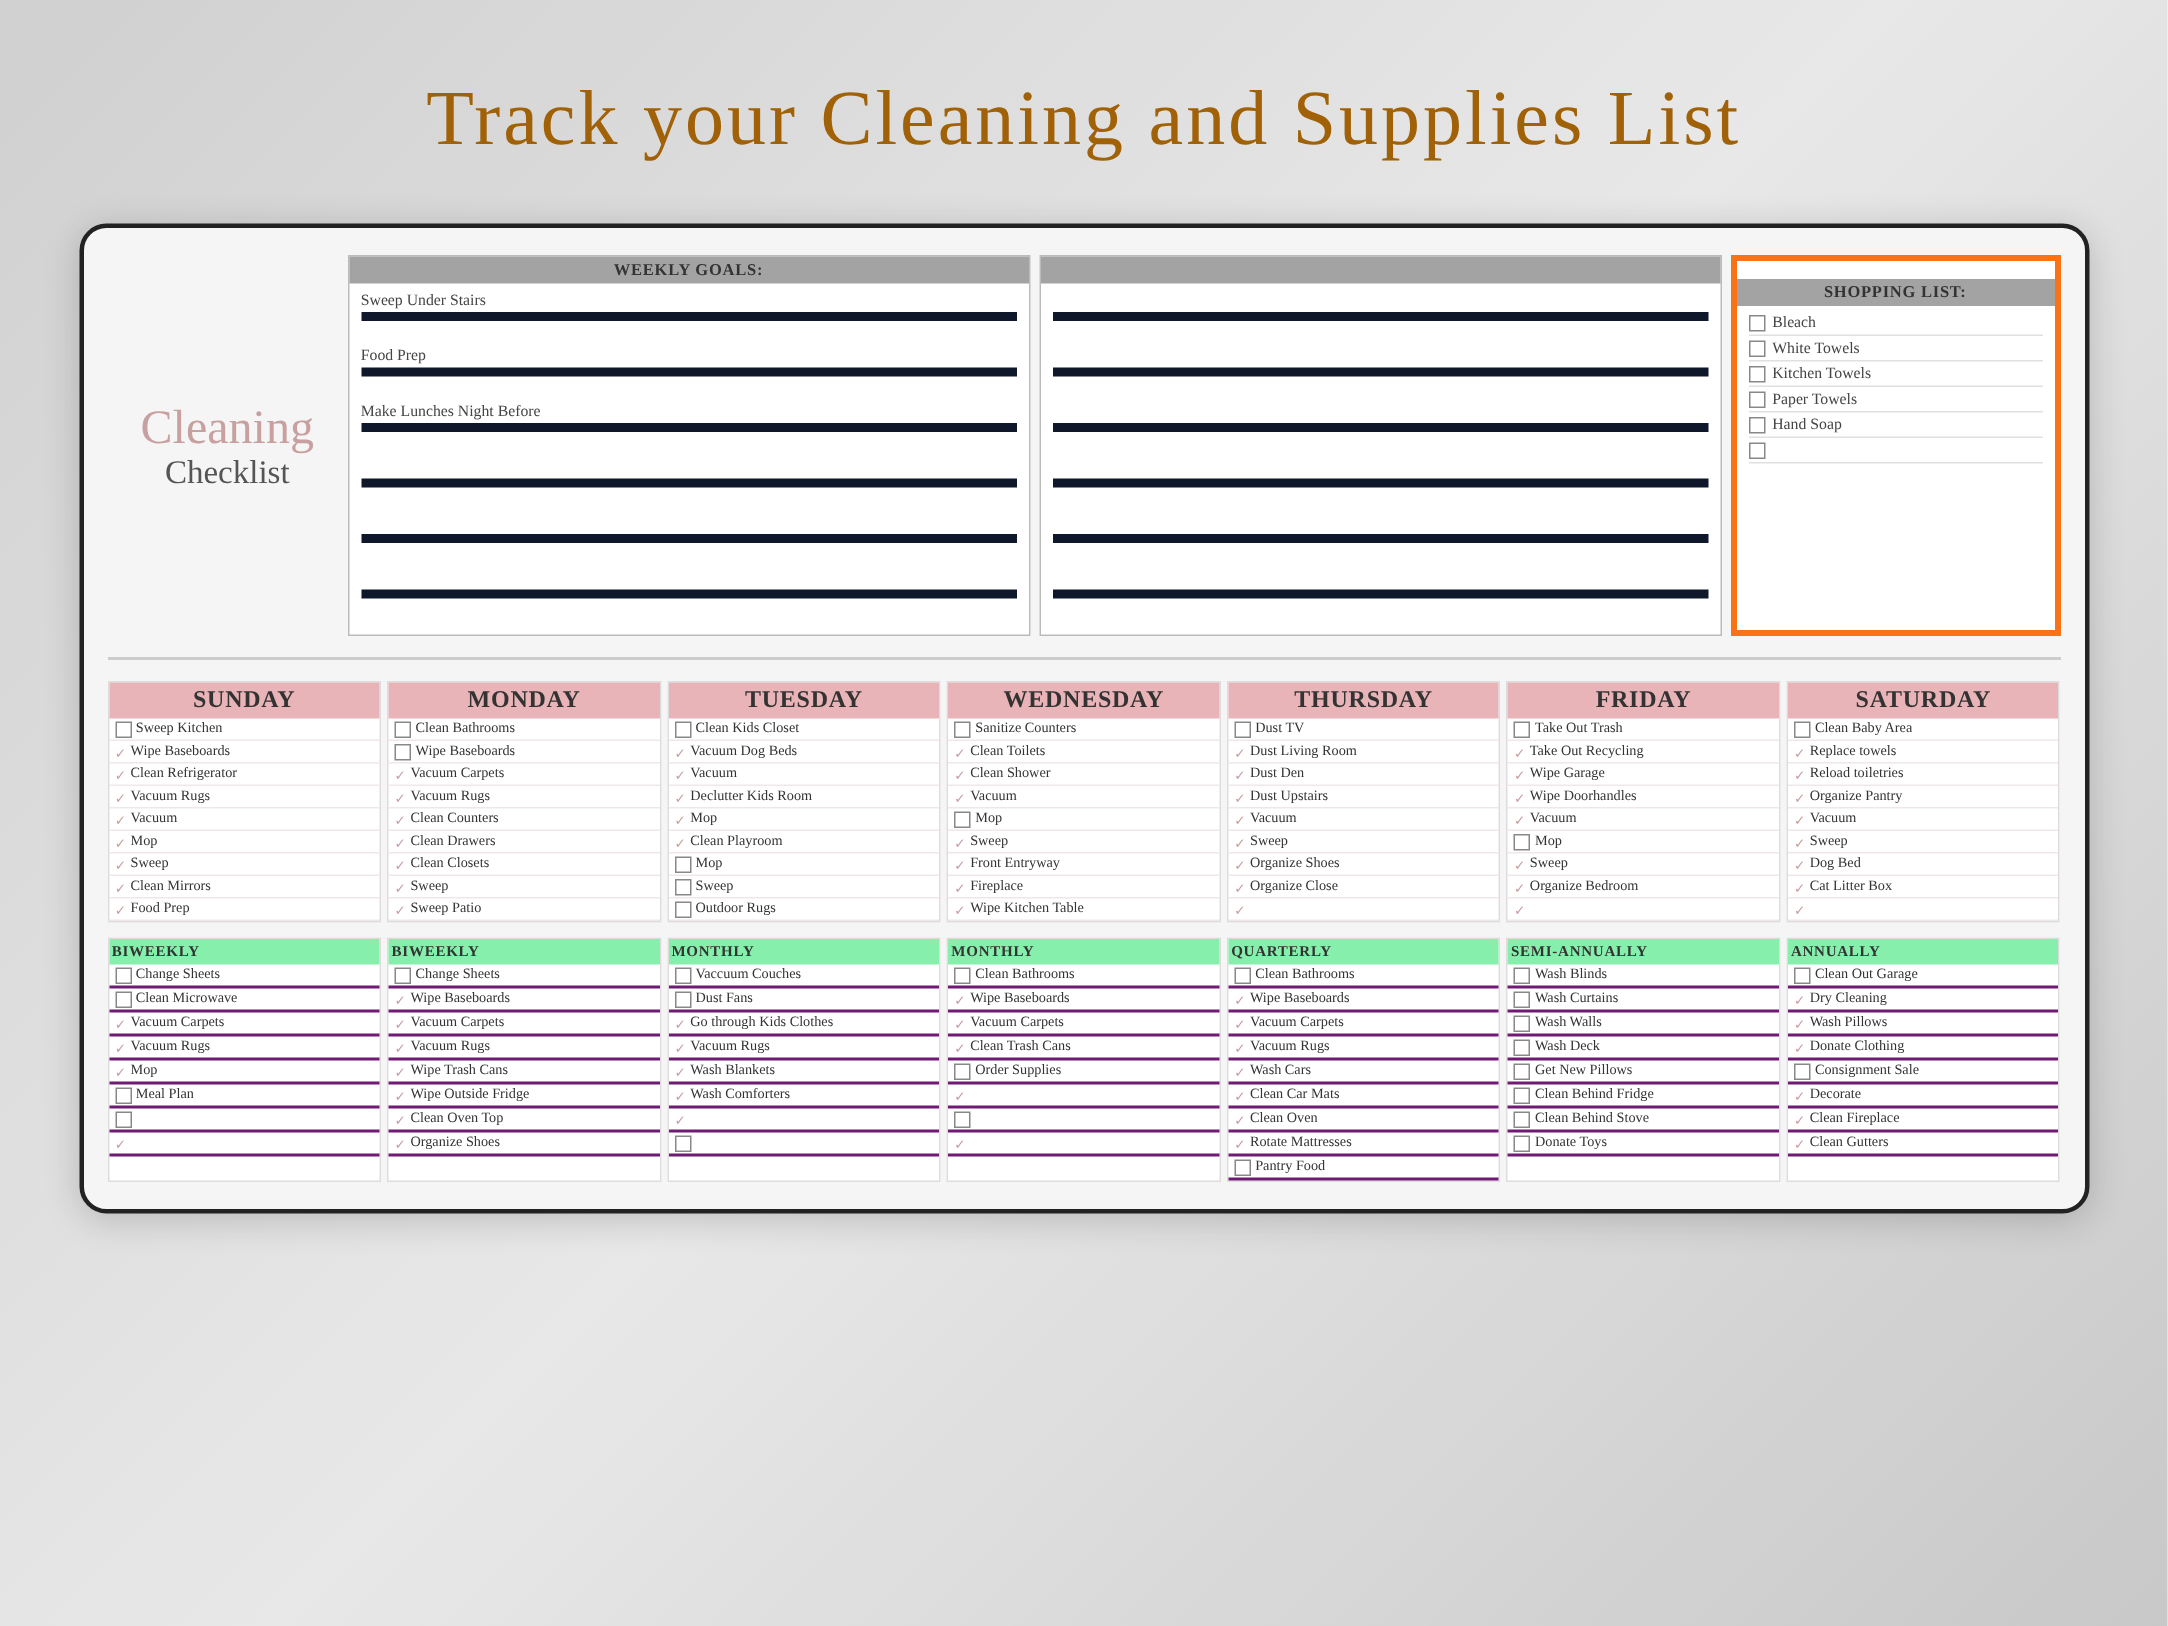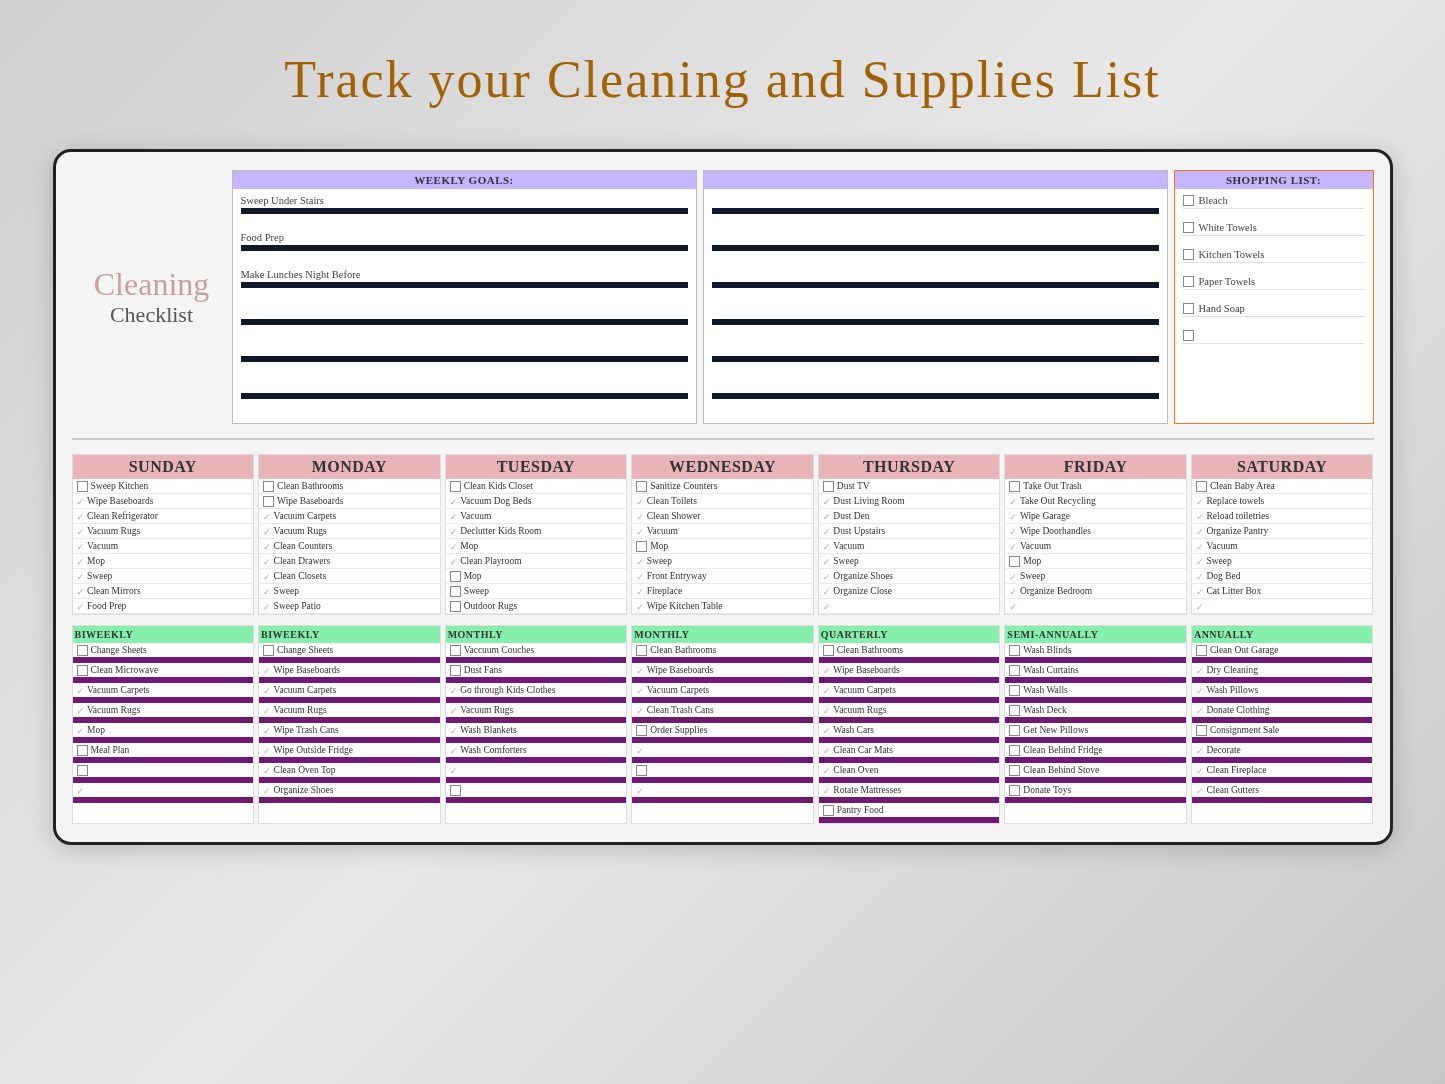--- a/index.html
+++ b/index.html
@@ -67,49 +67,49 @@
       gap: 6px;
     }
     .goal-col {
       flex: 1;
       border: 1px solid #bbb;
       padding: 6px 8px;
       background: #fff;
       min-height: 140px;
     }
     .goal-col-header {
-      background: #c4b5fd;
+      background: #a3a3a3;
       color: #333;
       font-weight: bold;
       font-size: 11px;
       text-align: center;
       padding: 3px 4px;
       margin: -6px -8px 6px -8px;
       letter-spacing: 0.5px;
     }
     .goal-item {
       font-size: 10.5px;
       color: #444;
       margin-bottom: 18px;
       border-bottom: 6px solid #0f172a;
       padding-bottom: 2px;
     }
     .shopping-col {
-      width: 200px;
-      border: 1px solid #f97316;
-      padding: 6px 8px;
+      width: 220px;
+      border: 4px solid #f97316;
+      padding: 18px 8px;
       background: #fff;
     }
     .shopping-item {
       display: flex;
       align-items: center;
       gap: 5px;
       font-size: 10.5px;
       color: #444;
-      margin-bottom: 13px;
+      margin-bottom: 3px;
       border-bottom: 1px solid #e0e0e0;
       padding-bottom: 2px;
     }
     .cb {
       width: 11px;
       height: 11px;
       border: 1px solid #888;
       display: inline-block;
       flex-shrink: 0;
       background: #fff;
@@ -170,21 +170,21 @@
       padding: 3px 2px;
       letter-spacing: 0.5px;
     }
     .period-item {
       display: flex;
       align-items: flex-start;
       gap: 3px;
       font-size: 9.5px;
       color: #333;
       padding: 1.5px 4px;
-      border-bottom: 6px solid #701a75;
+      border-bottom: 2px solid #701a75;
       min-height: 14px;
     }
   </style>
 </head>
 <body>
 
 <h1 class="page-title">Track your Cleaning and Supplies List</h1>
 
 <div class="main-card">
 

